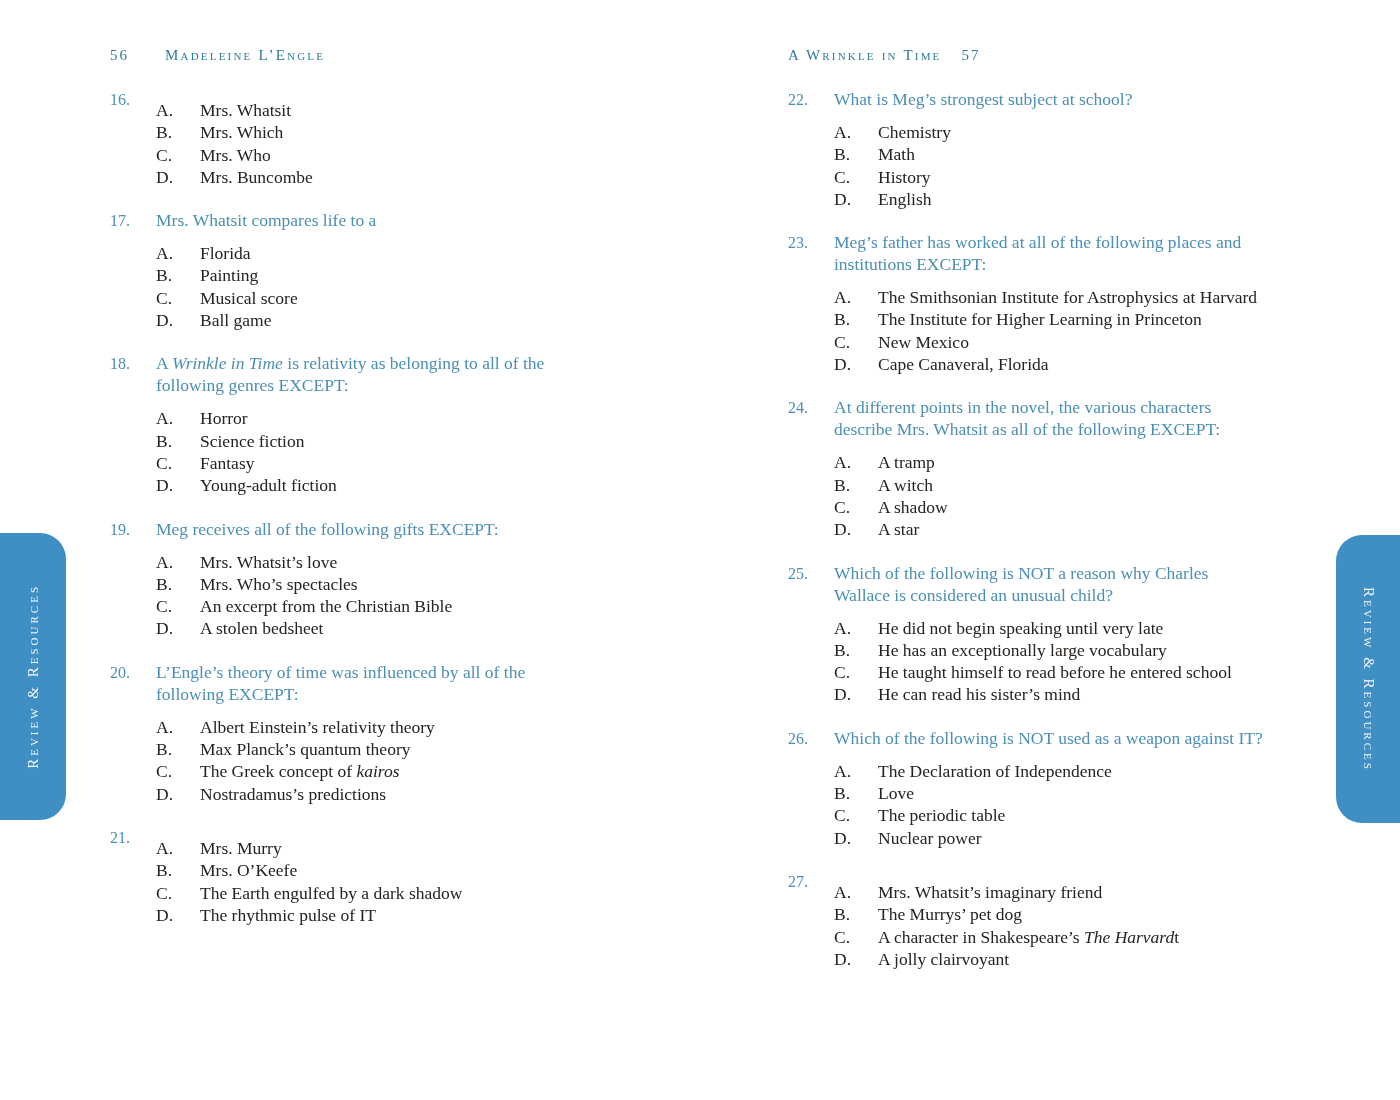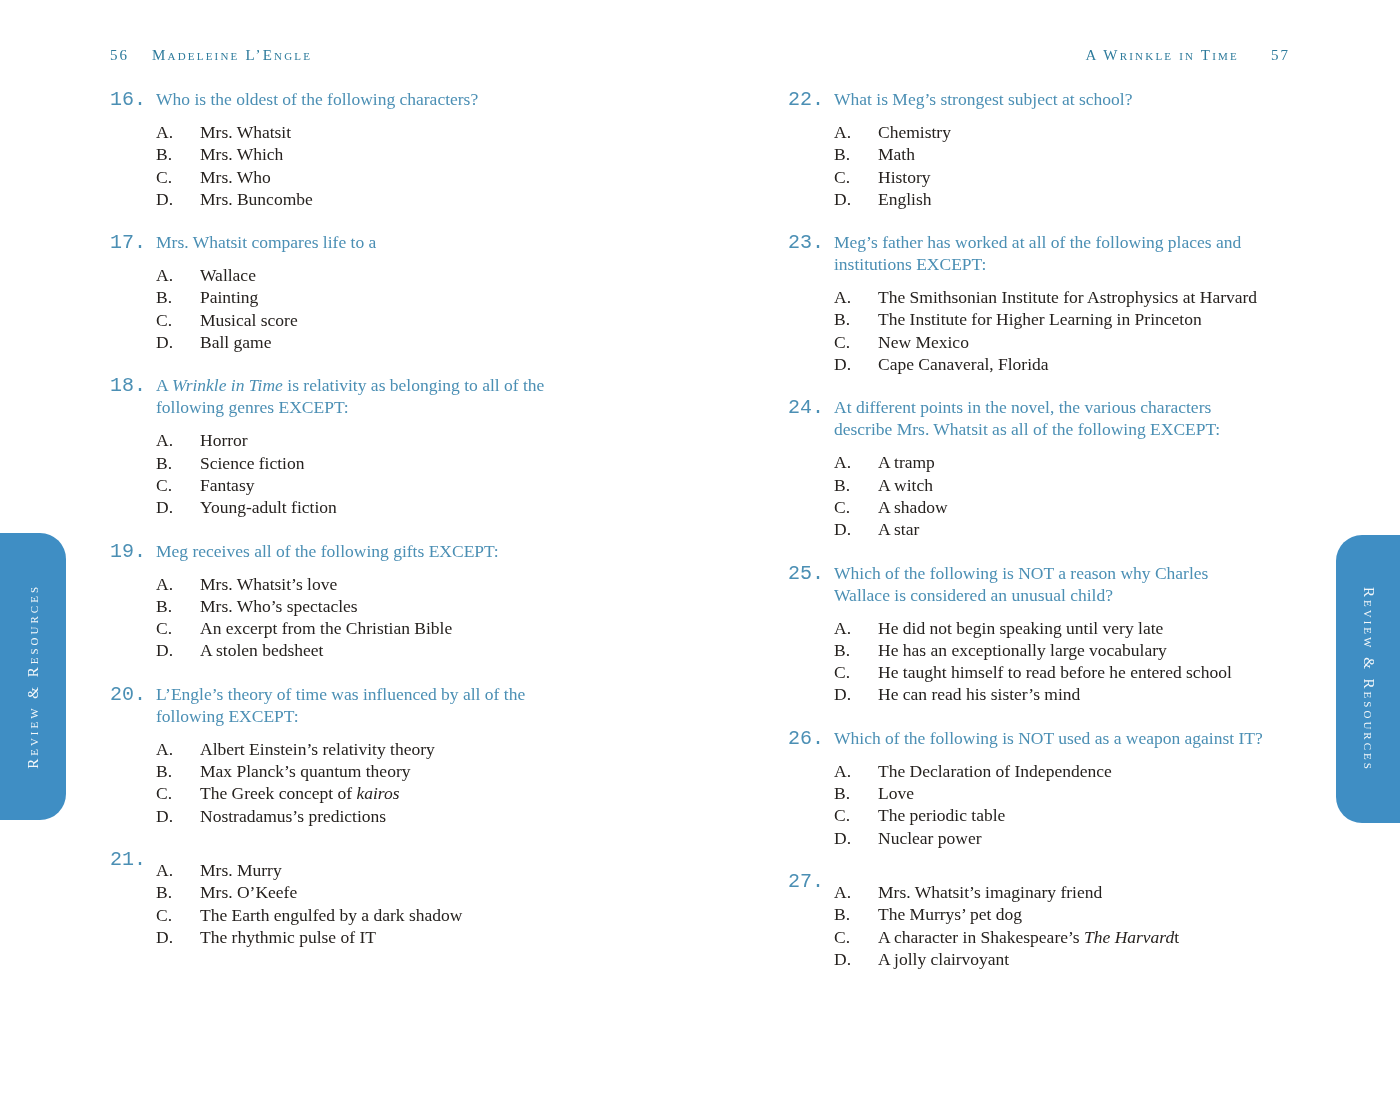--- a/index.html
+++ b/index.html
@@ -40,35 +40,34 @@
     color: var(--header-teal, #2e7b9c);
     font-size: 15px;
     line-height: 20px;
     margin-bottom: 23px;
   }
   .page-head .rhead {
     font-variant: small-caps;
     letter-spacing: 2.2px;
   }
   .page-head .pnum { letter-spacing: 2px; }
-  .page-head.head-left  { justify-content: flex-start; gap: 23px; }
-  .page-head.head-right { justify-content: flex-end;  gap: 32px; }
+  .page-head.head-left  { justify-content: flex-start; gap: 36px; }
+  .page-head.head-right { justify-content: flex-start;  gap: 20px; }
 
   
   .question {
     display: grid;
     grid-template-columns: 46px 1fr;
     margin-bottom: 21px;
   }
   .q-num {
     color: var(--q-blue, #4b8fb4);
-    font-size: 20px;
+    font-size: 16px;
     line-height: 22px;
     padding-top: 1px;
-    font-family: Liberation Mono, monospace;
   }
   .q-prompt {
     color: var(--q-blue, #4b8fb4);
     font-size: 17.5px;
     line-height: 22px;
     white-space: nowrap;
   }
   .options {
     list-style: none;
     margin: 11px 0 0 0;
@@ -96,21 +95,20 @@
 
 <section class="page page-left">
   <header class="page-head head-left">
     <span class="pnum">56</span>
     <span class="rhead">Madeleine L’Engle</span>
   </header>
   <div class="questions" id="questions-left">
       <article class="question">
     <div class="q-num">16.</div>
     <div class="q-body">
-      <div class="q-prompt"><span>Who is the oldest of the following characters?</span></div>
       <ol class="options">
             <li class="opt-row">
     <span class="opt-letter">A.</span>
     <span class="opt-text"><span>Mrs. Whatsit</span></span>
   </li>
             <li class="opt-row">
     <span class="opt-letter">B.</span>
     <span class="opt-text"><span>Mrs. Which</span></span>
   </li>
             <li class="opt-row">
@@ -124,21 +122,21 @@
           </ol>
     </div>
   </article>
       <article class="question">
     <div class="q-num">17.</div>
     <div class="q-body">
       <div class="q-prompt"><span>Mrs. Whatsit compares life to a</span></div>
       <ol class="options">
             <li class="opt-row">
     <span class="opt-letter">A.</span>
-    <span class="opt-text"><span>Wallace</span></span>
+    <span class="opt-text"><span>Florida</span></span>
   </li>
             <li class="opt-row">
     <span class="opt-letter">B.</span>
     <span class="opt-text"><span>Painting</span></span>
   </li>
             <li class="opt-row">
     <span class="opt-letter">C.</span>
     <span class="opt-text"><span>Musical score</span></span>
   </li>
             <li class="opt-row">

